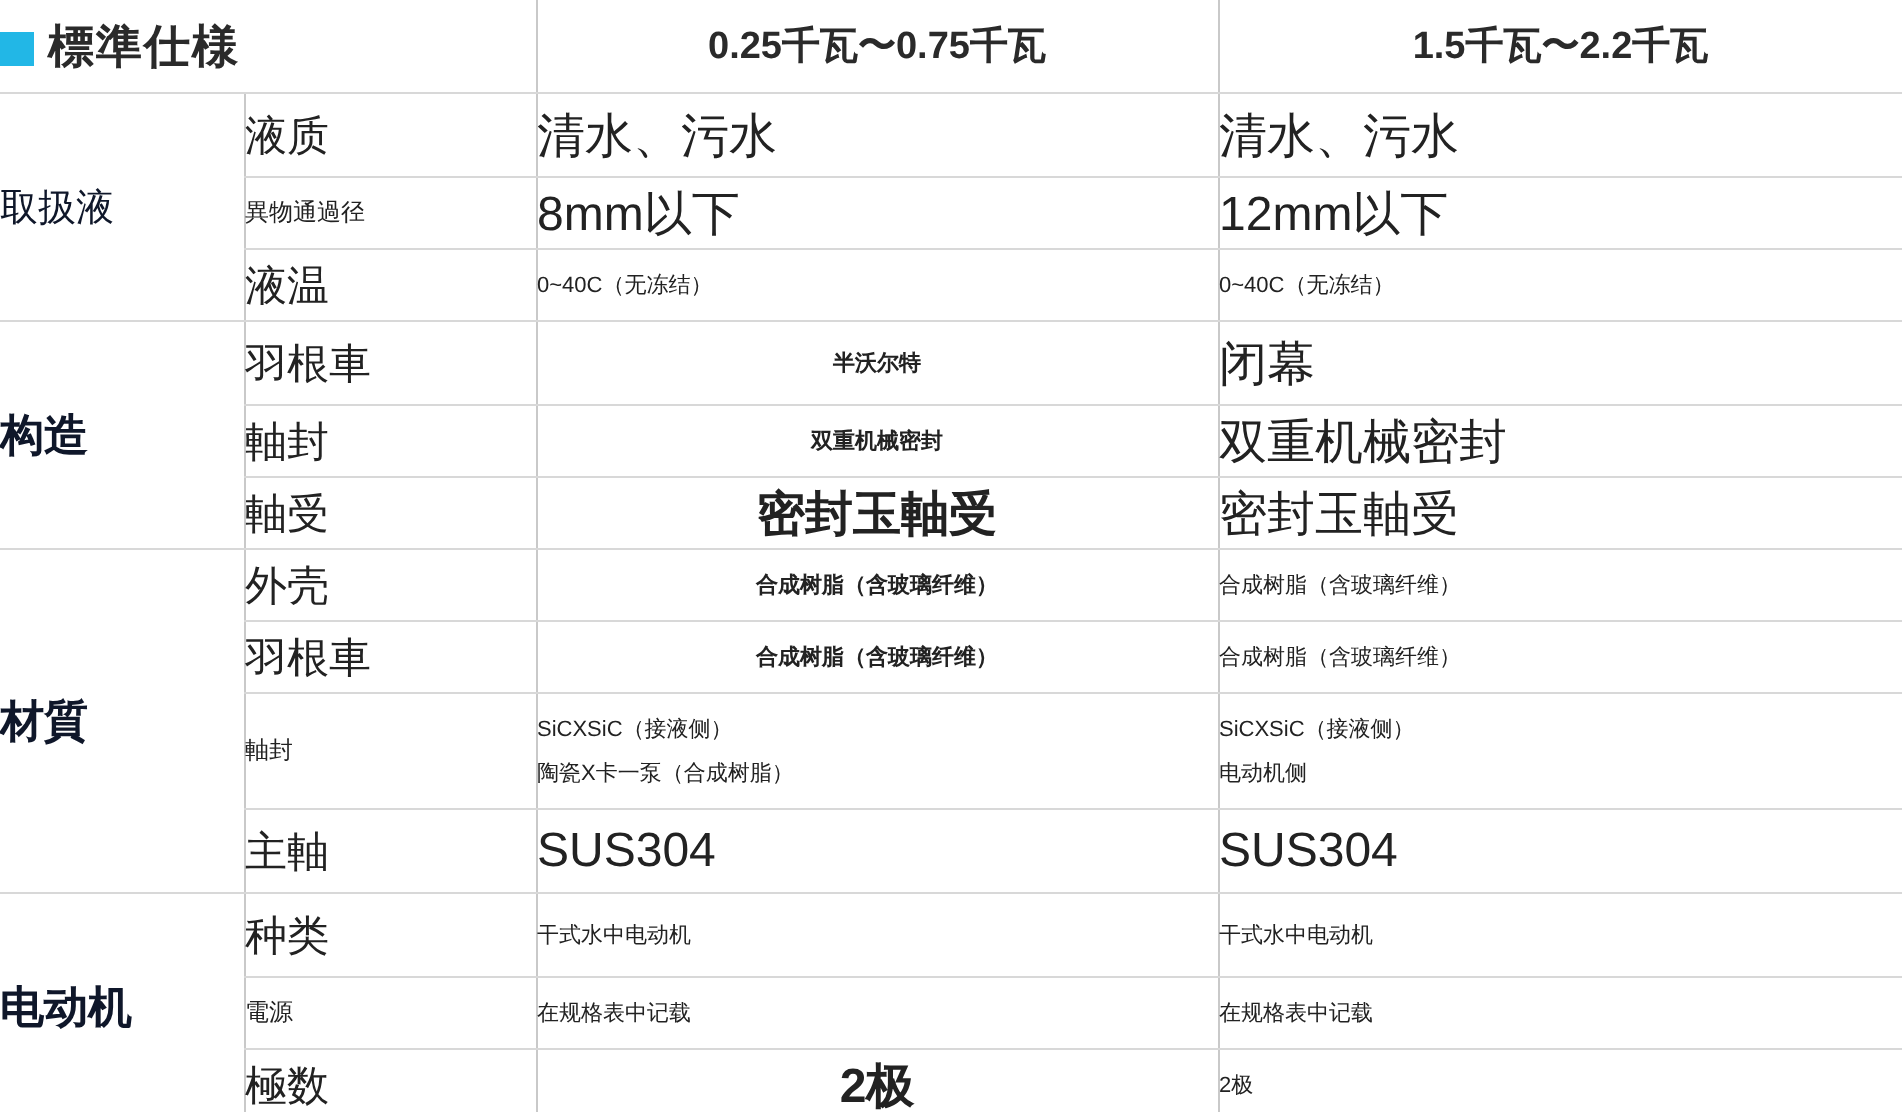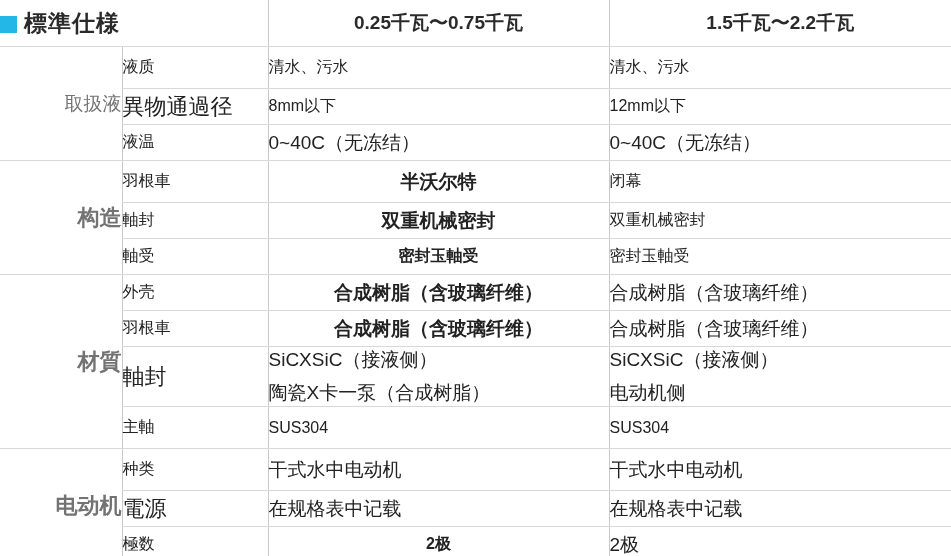--- a/index.html
+++ b/index.html
@@ -52,40 +52,40 @@
   }
   .hdr-val {
     text-align: center;
     font-size: 19px;
     color: #2a2a2a;
     border-left: 1px solid #c9c9c9;
     font-weight: bold;
   }
 
   .group-cell {
-    text-align: right;
+    text-align: left;
     font-size: 19px;
-    color: #737373;
+    color: #0f172a;
     vertical-align: middle;
   }
   .group-cell.big { font-size: 22px; font-weight: bold; }
   .item-cell {
     padding-left: 14px;
-    font-size: 22px;
+    font-size: 12px;
     color: #222;
     border-left: 1px solid #c9c9c9;
   }
-  .item-cell.big { font-size: 16px; }
+  .item-cell.big { font-size: 21px; }
   .val-cell {
     padding-left: 16px;
-    font-size: 19px;
+    font-size: 11px;
     color: #222;
     border-left: 1px solid #c9c9c9;
   }
-  .val-cell.big { font-size: 16px; }
+  .val-cell.big { font-size: 24px; }
   .val-cell.ctr { padding-left: 0; text-align: center; font-weight: bold; }
   .val-cell .line2 { display: block; margin-top: 7px; }
   .r36 { height: 36px; }
   .r42 { height: 42px; }
   .r58 { height: 58px; }
 </style>
 </head>
 <body>
 
 <table id="spec-table">

